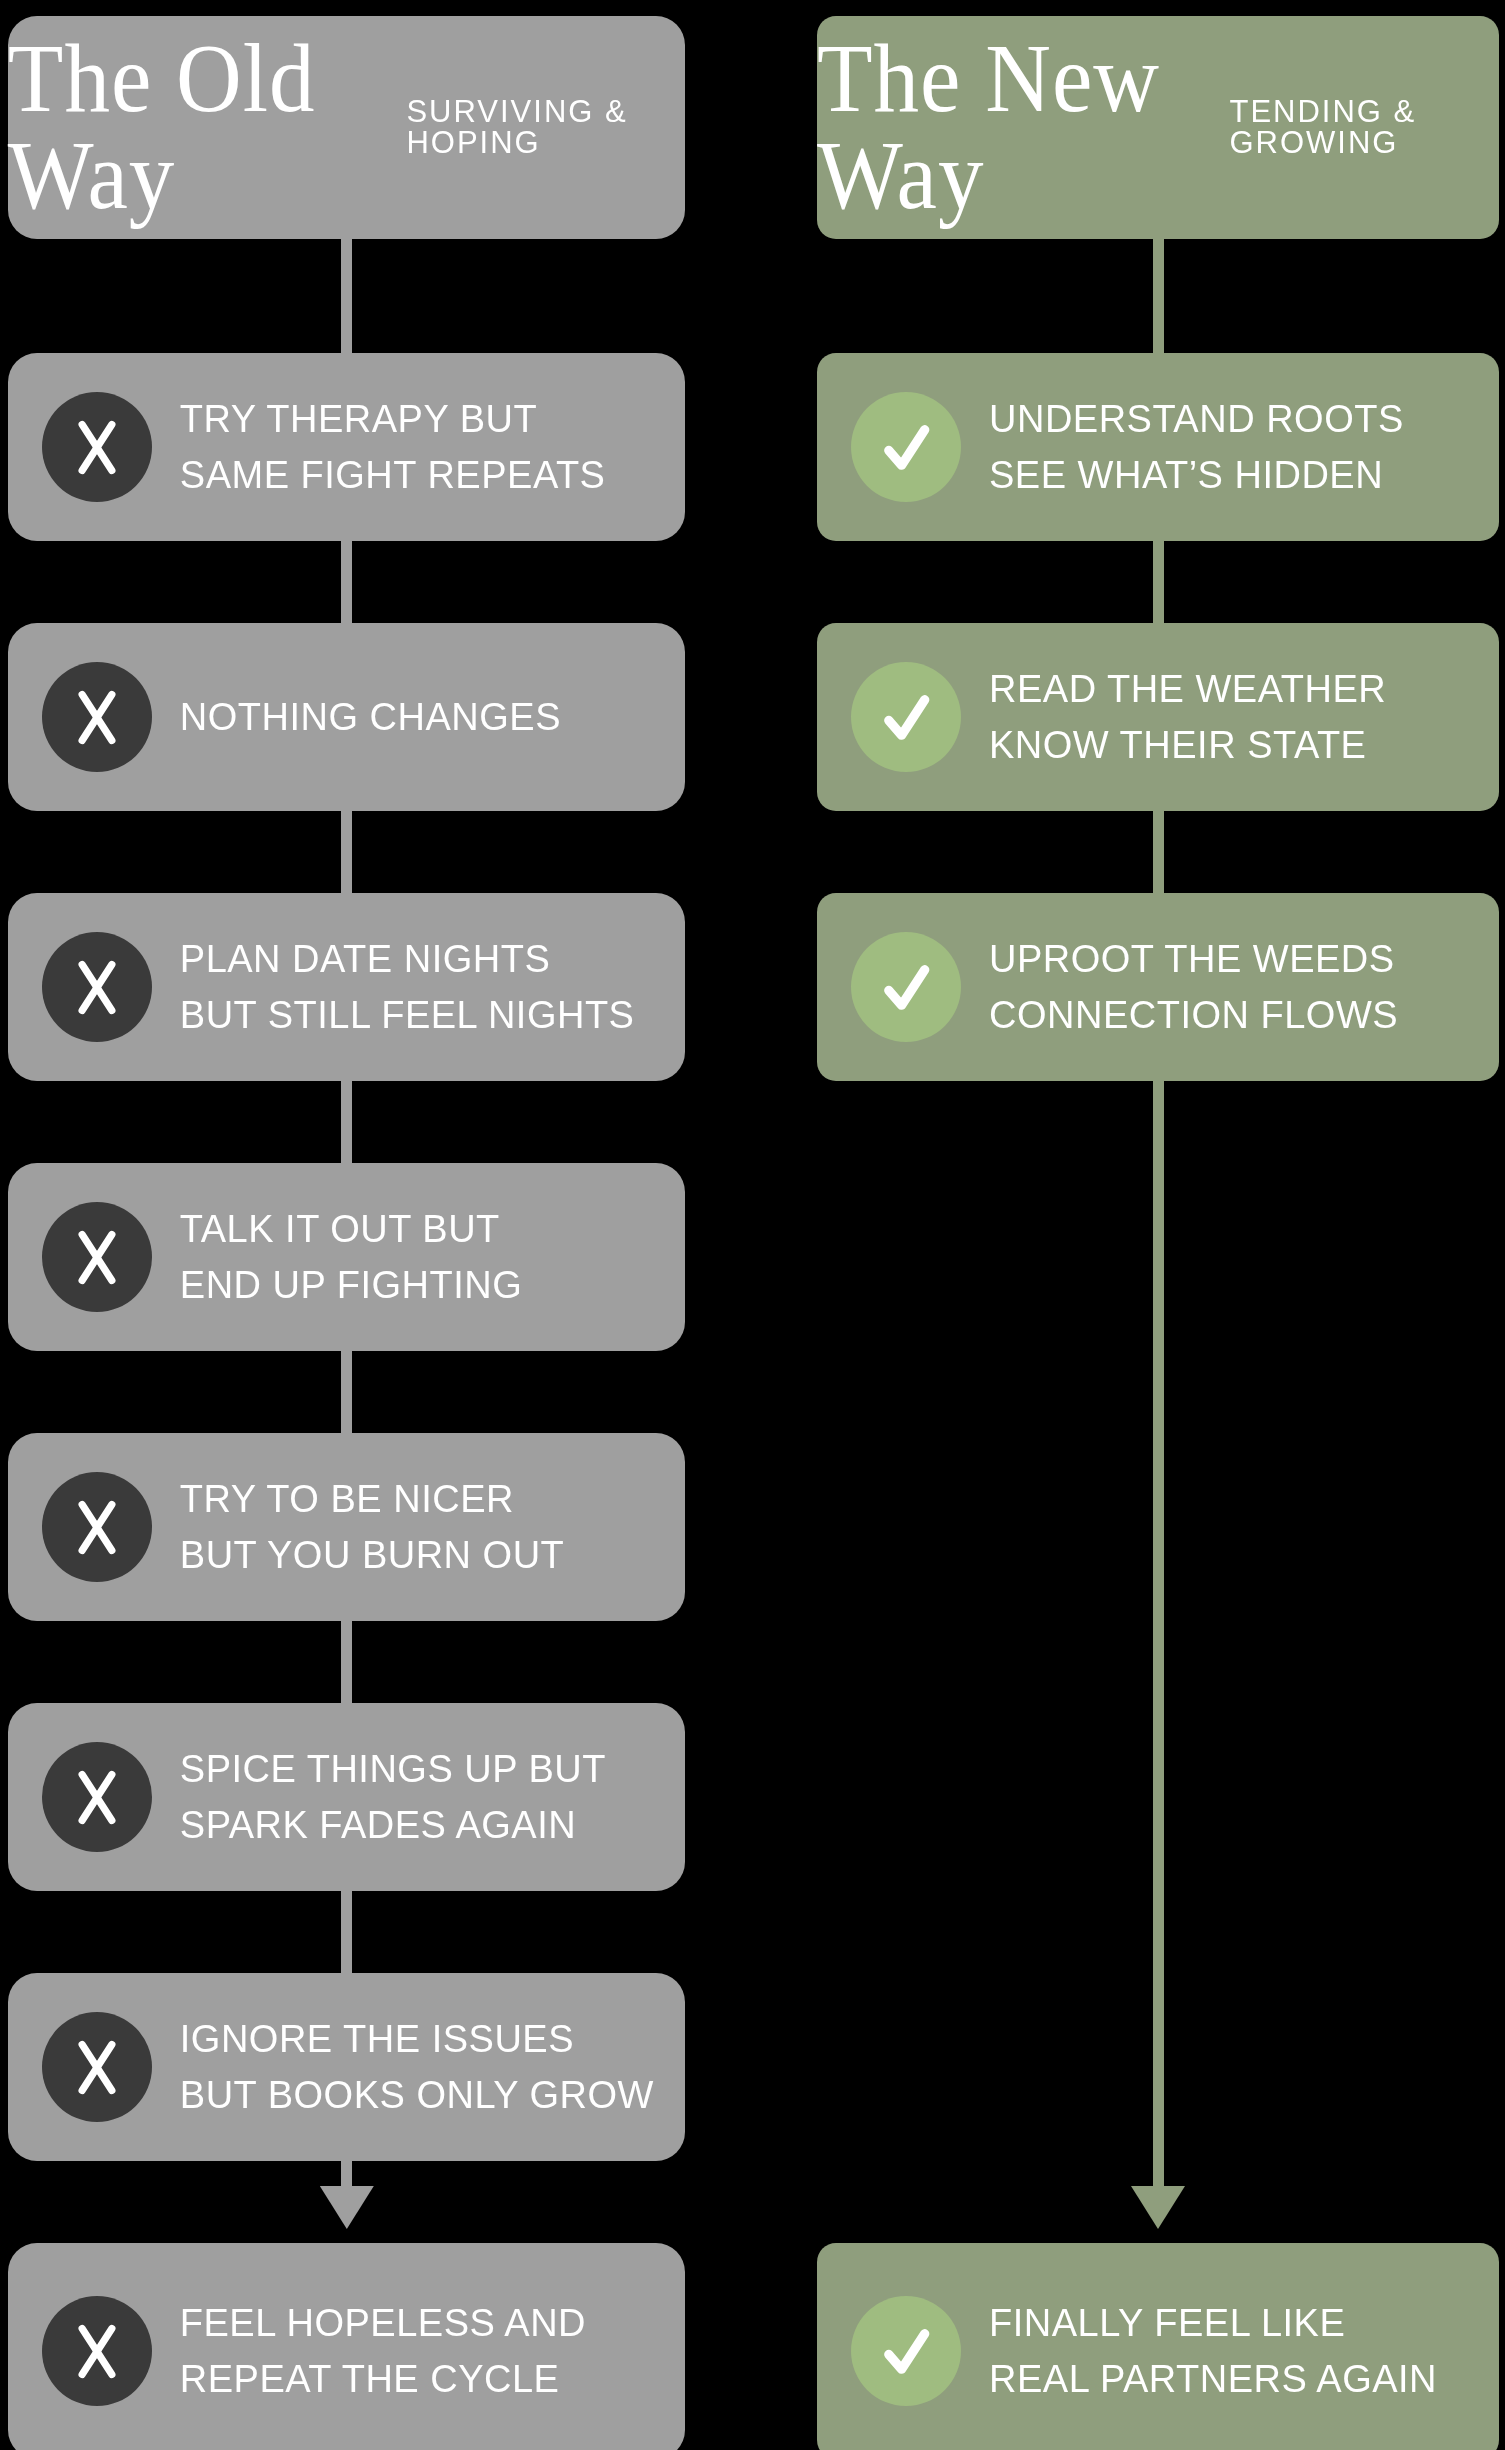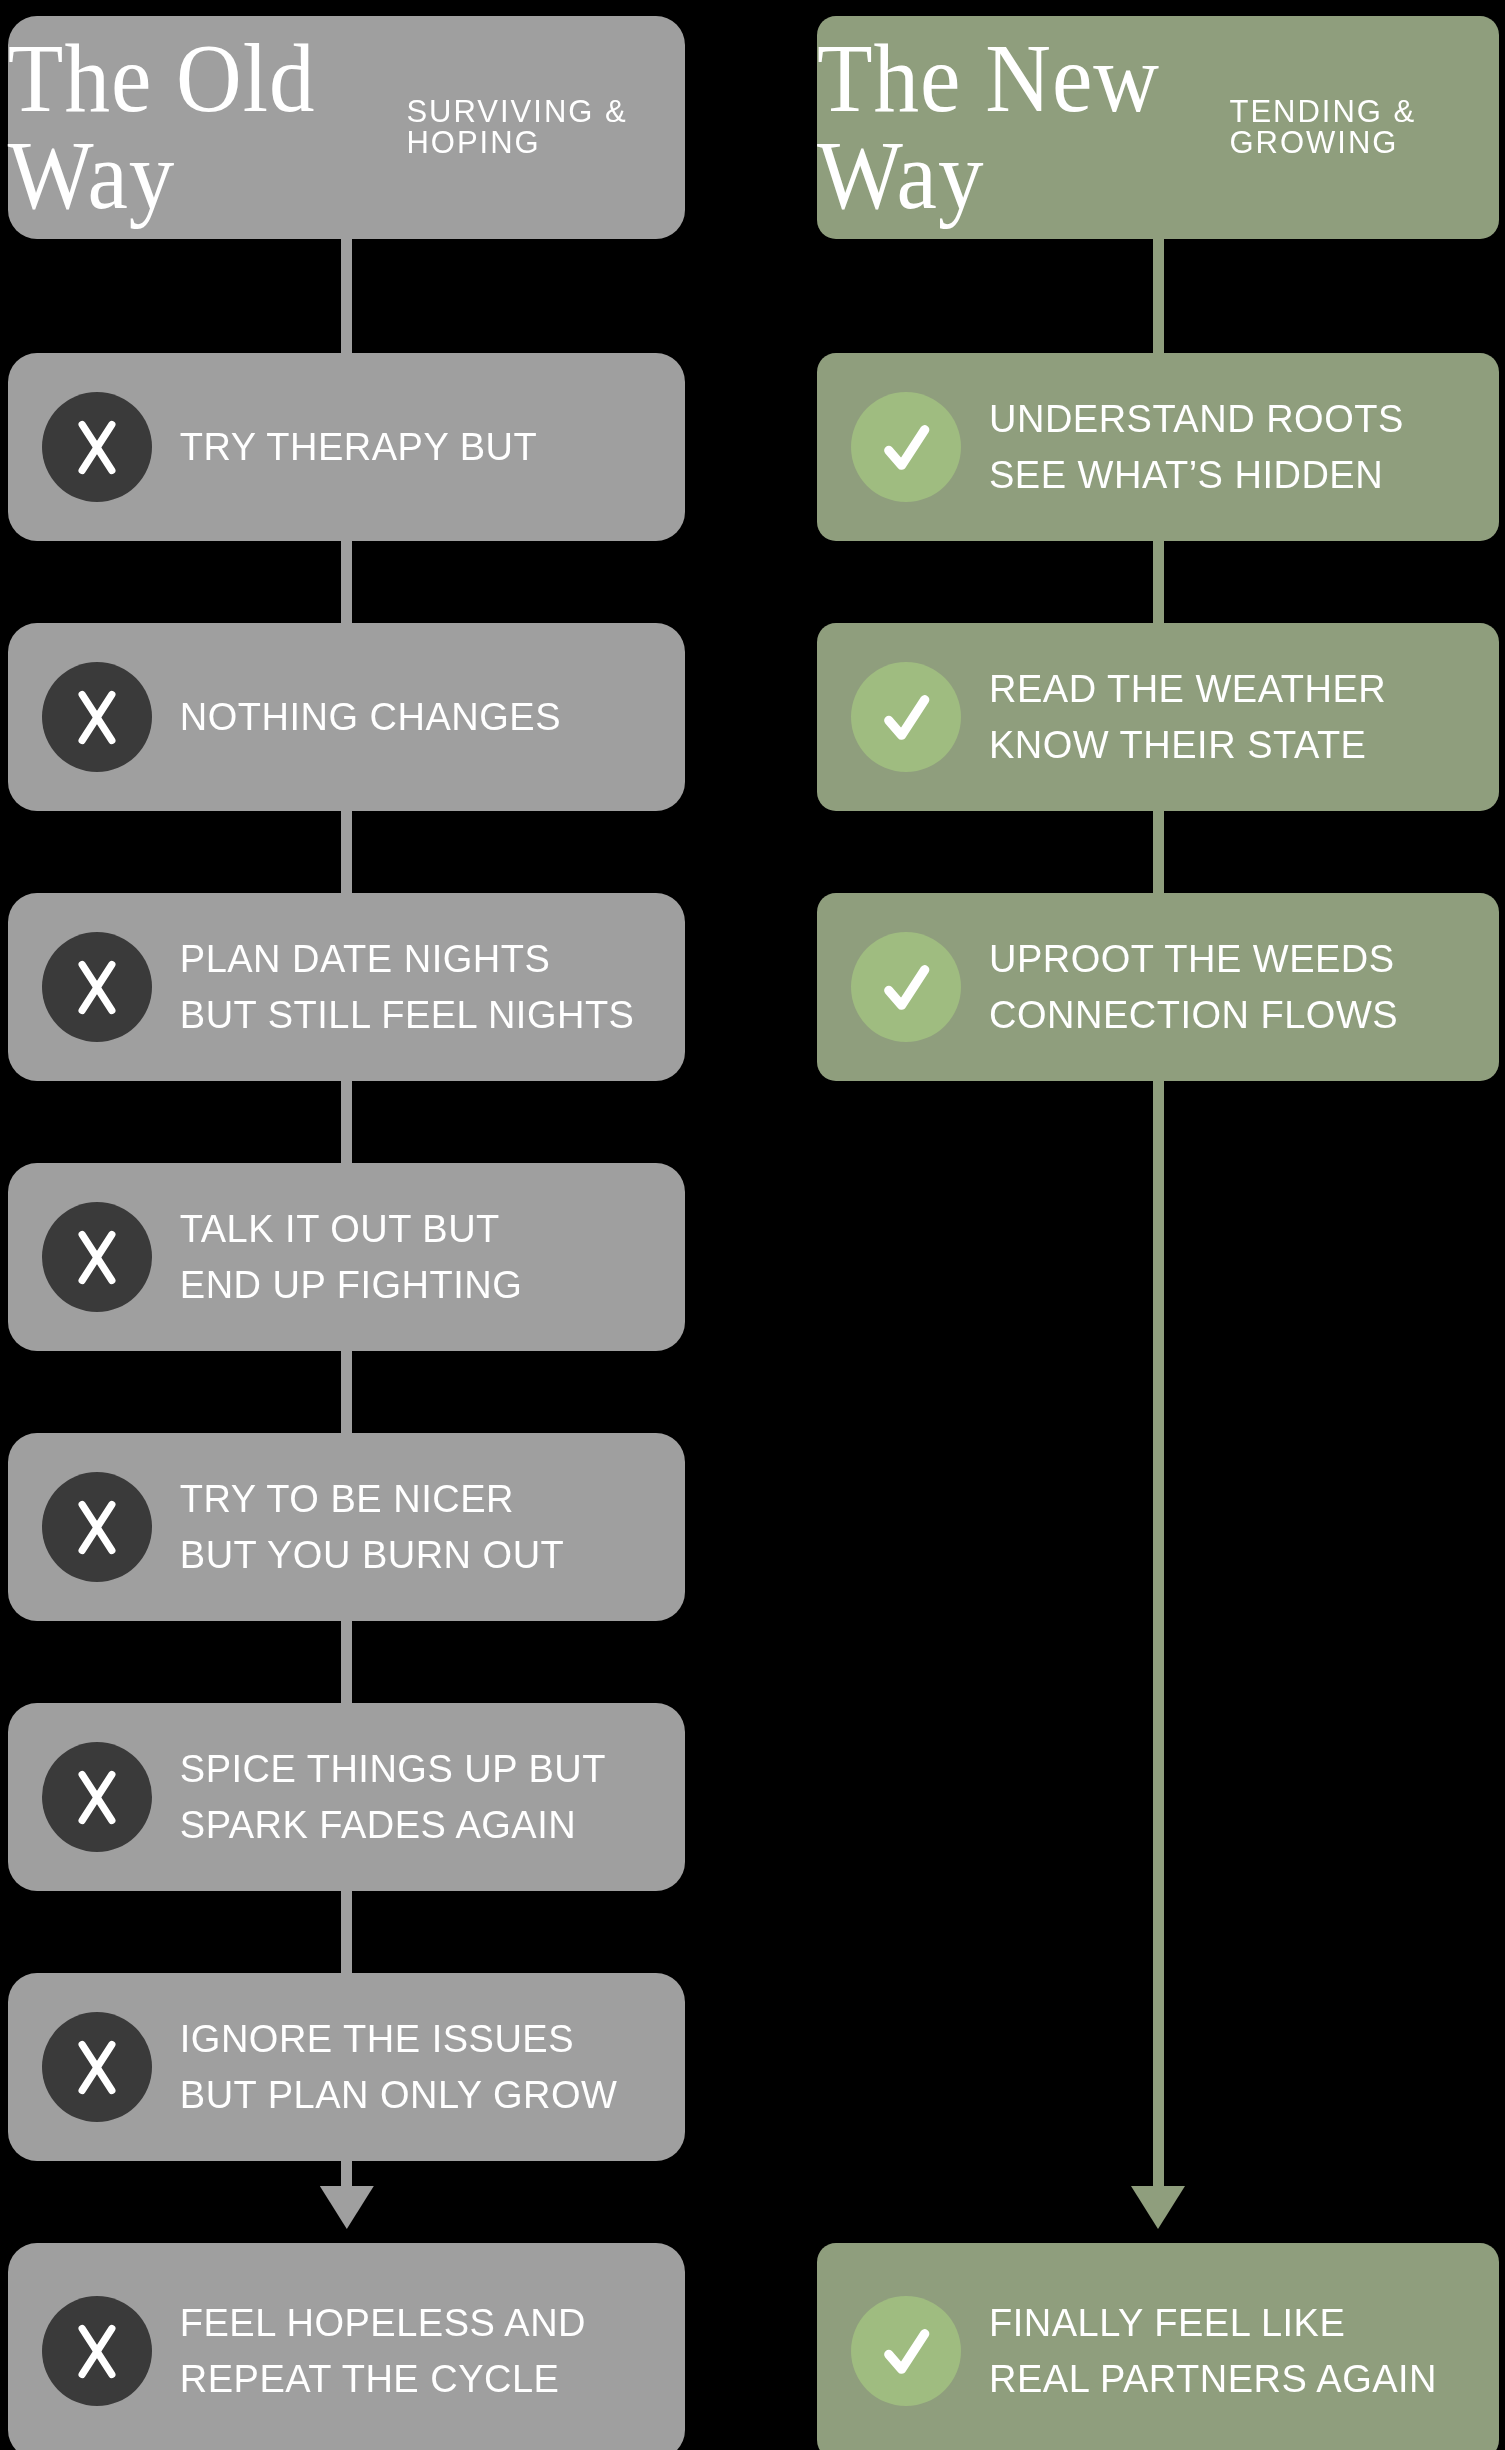--- a/index.html
+++ b/index.html
@@ -88,20 +88,21 @@
 
     <div class="box step-box" style="top:353px">
       <span class="badge">
         <svg width="48" height="63" viewBox="0 0 100 130" fill="none" stroke="#ffffff" stroke-width="15" stroke-linecap="round">
             <line x1="19" y1="17" x2="81" y2="113"></line>
             <line x1="81" y1="17" x2="19" y2="113"></line>
           </svg>
       </span>
       <span class="lines">
         <span class="line1">TRY THERAPY BUT</span>
+        <span class="line2">SAME FIGHT REPEATS</span>
       </span>
     </div>
 
     <div class="box step-box" style="top:623px">
       <span class="badge">
         <svg width="48" height="63" viewBox="0 0 100 130" fill="none" stroke="#ffffff" stroke-width="15" stroke-linecap="round">
             <line x1="19" y1="17" x2="81" y2="113"></line>
             <line x1="81" y1="17" x2="19" y2="113"></line>
           </svg>
       </span>
@@ -164,21 +165,21 @@
 
     <div class="box step-box" style="top:1973px">
       <span class="badge">
         <svg width="48" height="63" viewBox="0 0 100 130" fill="none" stroke="#ffffff" stroke-width="15" stroke-linecap="round">
             <line x1="19" y1="17" x2="81" y2="113"></line>
             <line x1="81" y1="17" x2="19" y2="113"></line>
           </svg>
       </span>
       <span class="lines">
         <span class="line1">IGNORE THE ISSUES</span>
-        <span class="line2">BUT PLAN ONLY GROW</span>
+        <span class="line2">BUT BOOKS ONLY GROW</span>
       </span>
     </div>
 
     <div class="box step-box final-box" style="top:2227px">
       <span class="badge">
         <svg width="48" height="63" viewBox="0 0 100 130" fill="none" stroke="#ffffff" stroke-width="15" stroke-linecap="round">
             <line x1="19" y1="17" x2="81" y2="113"></line>
             <line x1="81" y1="17" x2="19" y2="113"></line>
           </svg>
       </span>

